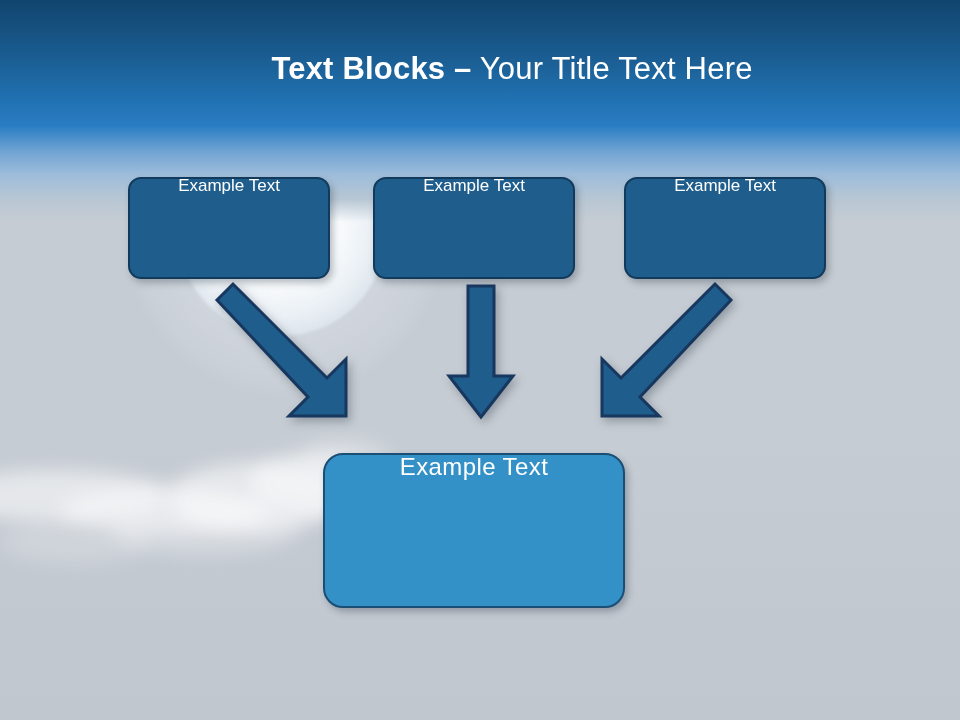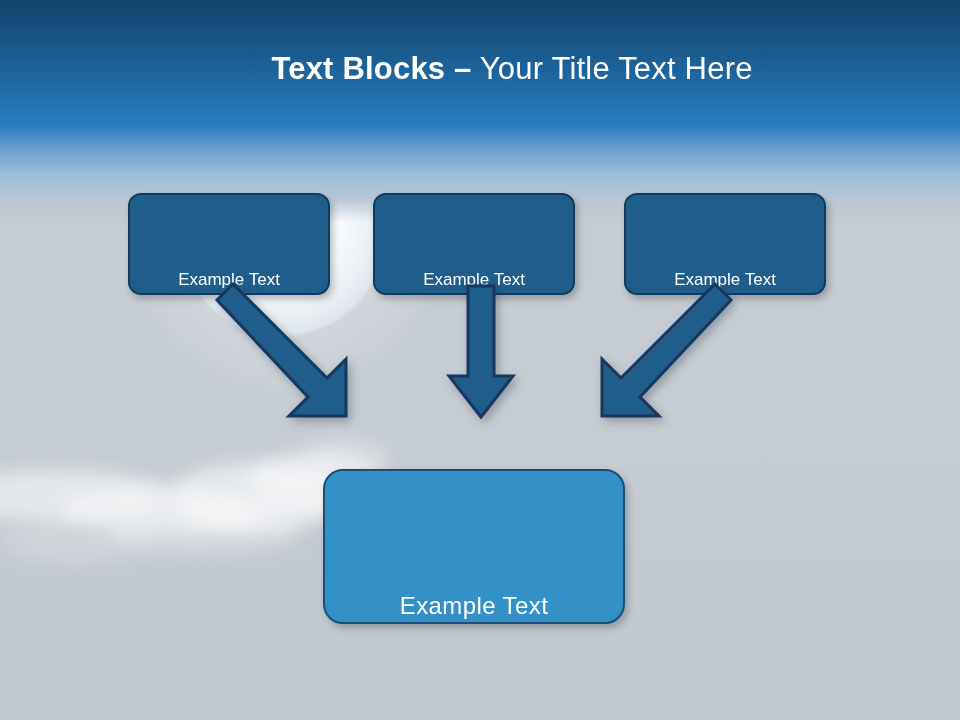--- a/index.html
+++ b/index.html
@@ -107,27 +107,26 @@
     padding-left: 32px;
   }
   .title .t-bold { font-weight: bold; }
   .title .t-reg  { font-weight: normal; }
 
   
   .block {
     position: absolute;
     box-sizing: border-box;
     display: flex;
-    align-items: flex-end;
+    align-items: flex-start;
     justify-content: center;
     color: #ffffff;
     border-radius: 13px;
     border: 2px solid #123a5c;
     box-shadow: 3px 4px 7px rgba(40,55,70,0.32);
-    margin-top: 16px;
   }
   .block-top {
     width: 202px; height: 102px;
     background: #1f5d8c;
     font-size: 17px;
   }
   .block-top .blk-label { transform: translateY(-3px); }
   .b1 { left: 128px; top: 177px; }
   .b2 { left: 373px; top: 177px; }
   .b3 { left: 624px; top: 177px; }

